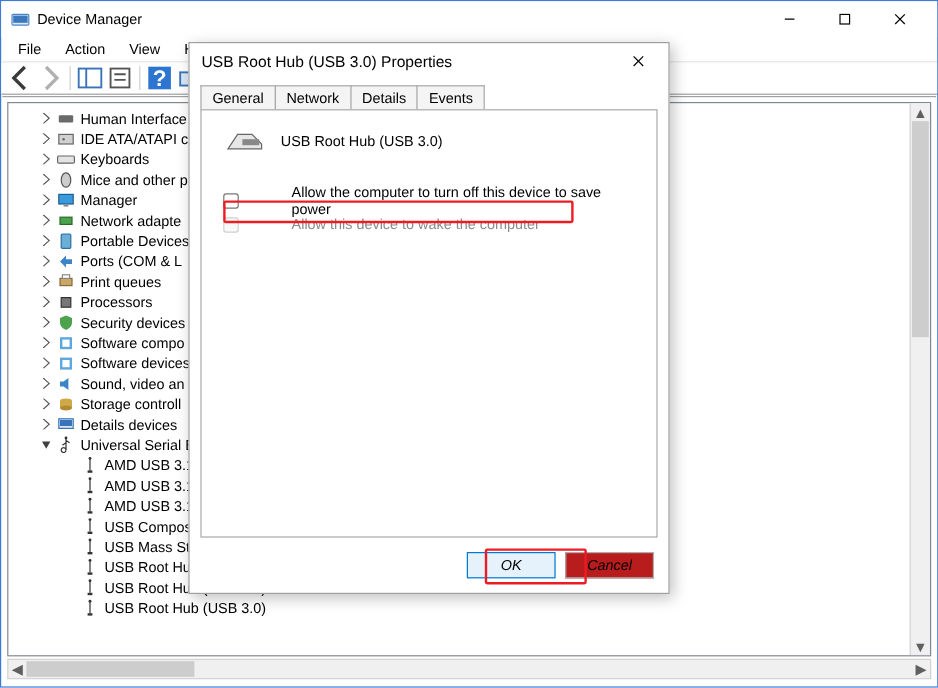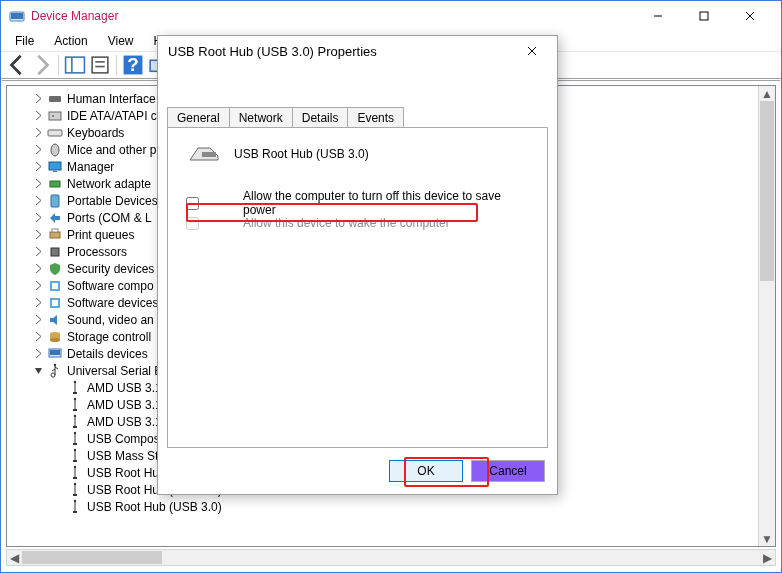--- a/index.html
+++ b/index.html
@@ -1,21 +1,21 @@
 <!DOCTYPE html>
 <html><head>
 <meta charset="utf-8">
 <style>
   * { box-sizing: border-box; font-family: "Segoe UI", Tahoma, sans-serif; font-size: 12px; }
   body { margin: 0; width: 782px; height: 573px; background: #fff; border: 1px solid #3a7bd5; position: relative; overflow: hidden; }
 
   
   .titlebar { height: 30px; display: flex; align-items: center; padding: 0 8px; background: #fff; }
   .titlebar .appicon { width: 16px; height: 16px; margin-right: 6px; display:inline-block;}
-  .titlebar .title { flex: 1; color: #be185d; font-size: 12px; }
+  .titlebar .title { flex: 1; color: #000000; font-size: 12px; }
   .winbtns { display: flex; align-items: center; }
   .winbtn { width: 46px; height: 30px; display:flex; align-items:center; justify-content:center; color:#000; }
   .winbtn svg { width: 10px; height: 10px; }
 
   .menubar { height: 20px; padding: 0 6px; display:flex; gap: 4px; align-items:center; }
   .menuitem { padding: 2px 8px; }
 
   .toolbar { height: 28px; border-top: 1px solid #e6e6e6; border-bottom: 1px solid #a0a0a0; padding: 2px 4px; display:flex; align-items:center; gap: 1px; background:#fff;}
   .tbsep { width: 1px; height: 20px; background: #d0d0d0; margin: 0 3px; }
   .tbtn { width: 24px; height: 22px; border: 1px solid transparent; display:flex; align-items:center; justify-content:center; }
@@ -40,37 +40,37 @@
   .hscroll-wrap .hthumb { position:absolute; top:1px; bottom:1px; left:15px; width:140px; background:#cdcdcd;}
   .hscroll-wrap .harrow { position:absolute; top:0; bottom:0; width:15px; display:flex; align-items:center; justify-content:center; color:#606060;}
   .hscroll-wrap .harrow.left { left:0;}
   .hscroll-wrap .harrow.right { right:0;}
 
   
   .dialog { position:absolute; left:156px; top:34px; width:401px; height:460px; background:#fff; border:1px solid #9f9f9f; box-shadow: 3px 3px 12px rgba(0,0,0,0.25); }
   .dlg-titlebar { height:30px; display:flex; align-items:center; padding:0 10px; }
   .dlg-title { flex:1; font-size:13px; }
   .dlg-close { width:30px; height:30px; display:flex; align-items:center; justify-content:center;}
-  .dlg-body { position:absolute; left:9px; right:9px; top:34px; bottom:46px;margin-top:36px; }
+  .dlg-body { position:absolute; left:9px; right:9px; top:34px; bottom:46px; }
 
   .tabs { position:relative; height:22px; display:flex; align-items:flex-end; }
   .tab { padding:3px 9px; border:1px solid #a9a9a9; border-bottom:none; background:#f4f4f4; margin-right:-1px; font-size:12px; position:relative; }
   .tab.active { background:#fff; z-index:2; padding-top:4px; padding-bottom:4px; }
   .tabpanel { border:1px solid #a9a9a9; position:absolute; left:0; right:0; top:21px; bottom:0; background:#fff; padding: 14px 14px; }
   .tabpanel .device-header { display:flex; align-items:center; gap:14px; margin-bottom: 28px; padding-left: 6px;}
   .tabpanel .device-header .big-icon { width:32px; height:24px; }
 
   .opt-row { display:flex; align-items:center; height:18px; margin-bottom:2px; padding-left: 4px; gap: 40px;}
   .opt-row input[type=checkbox]{ width:13px; height:13px; margin:0 4px 0 0; accent-color:#fff;}
   .opt-row.disabled { color:#8a8a8a; }
   .hilite { position:absolute; border:2px solid #ec1c24; border-radius:2px; pointer-events:none; z-index:5;}
   .hilite.cb { left:18px; top:75px; width:292px; height:19px; background: transparent; }
 
-  .dlg-buttons { position:absolute; right:12px; bottom:12px; display:flex; gap:8px; }
-  .btn { width:74px; height:22px; border:1px solid #adadad; background:#8b5cf6; display:flex; align-items:center; justify-content:center;}
+  .dlg-buttons { position:absolute; right:12px; bottom:12px; display:flex; gap:8px;font-style:italic; }
+  .btn { width:74px; height:22px; border:1px solid #adadad; background:#b91c1c; display:flex; align-items:center; justify-content:center;}
   .btn.primary { border-color:#0078d7; background:#e5f1fb; }
   .hilite.ok { left:246px; bottom:7px; width:85px; height:30px; }
   .ic-gray { fill:#6a6a6a; }
 </style>
 </head>
 <body>
 
 <div class="titlebar">
   <span class="appicon">
     <svg viewBox="0 0 16 16">

